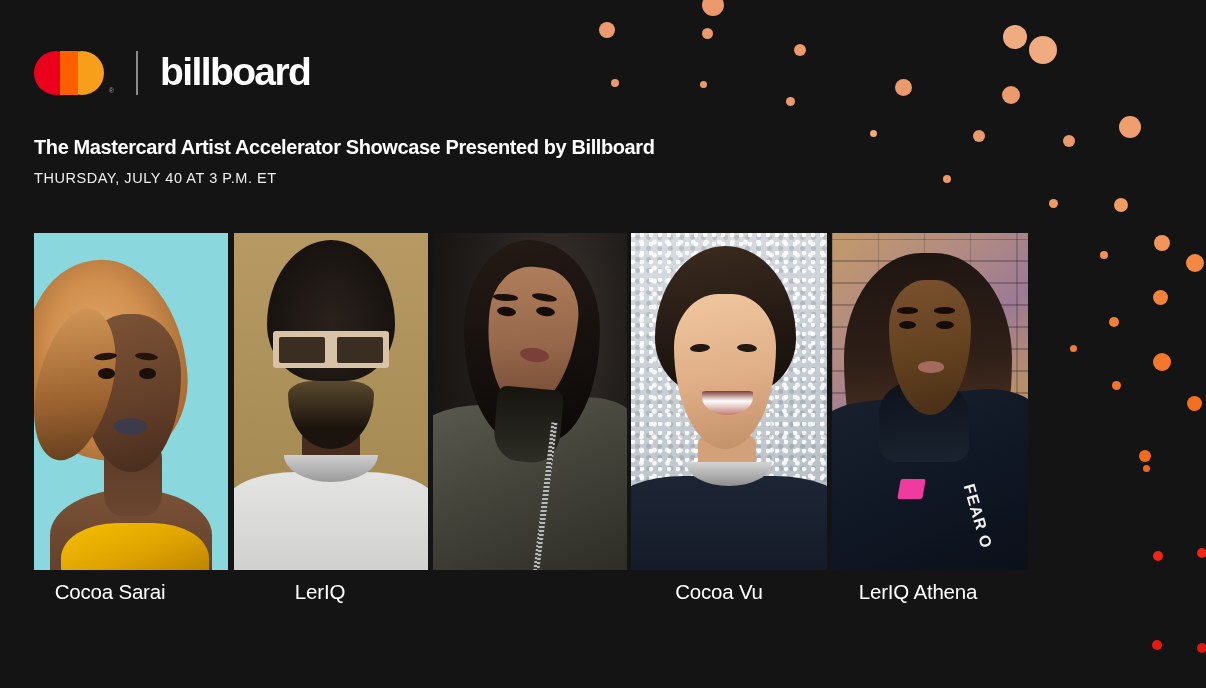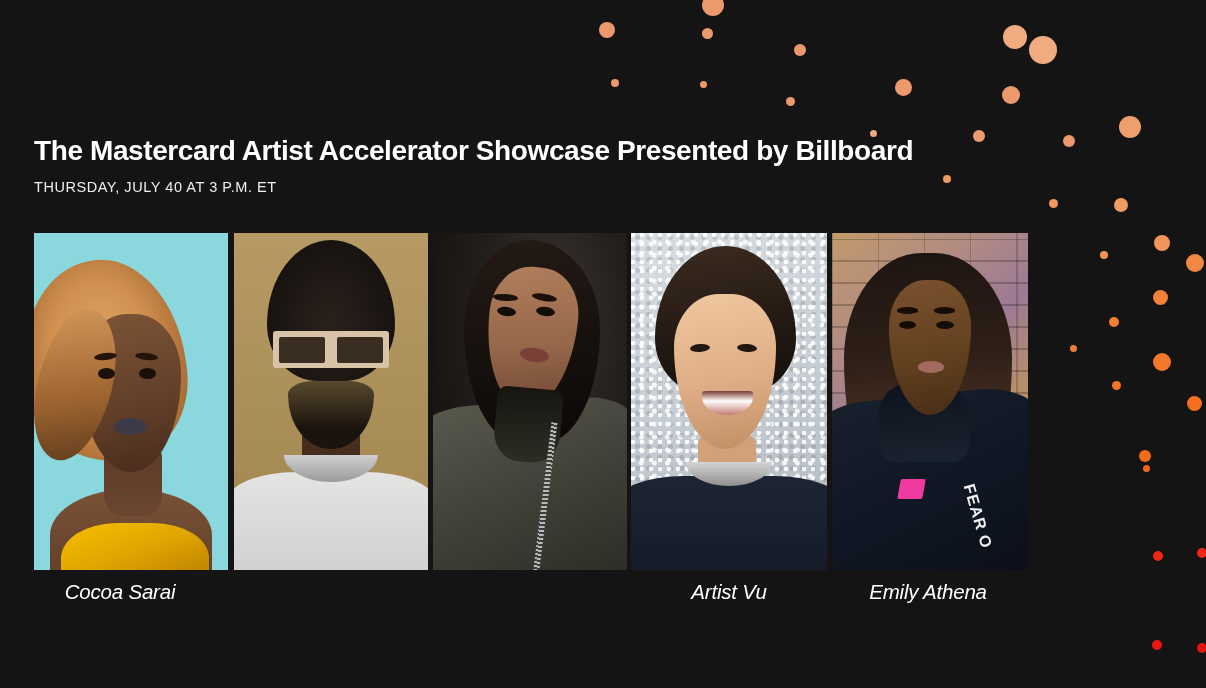--- a/index.html
+++ b/index.html
@@ -97,21 +97,21 @@
 
   
   #headline {
     position: absolute;
     left: 34px;
     top: 136px;
     z-index: 3;
   }
   #event-title {
     margin: 0;
-    font-size: 28px;
+    font-size: 20px;
     font-weight: bold;
     color: #ffffff;
     letter-spacing: -0.4px;
     line-height: 1.1;
     white-space: nowrap;
   }
   #event-date {
     margin: 13px 0 0 0;
     font-size: 14.5px;
     font-weight: normal;
@@ -139,26 +139,25 @@
   }
   .photo {
     position: absolute;
     inset: 0;
     overflow: hidden;
   }
 
   
   #names {
     position: absolute;
-    left: 34px;
+    left: 24px;
     top: 578px;
     width: 994px;
     height: 32px;
     z-index: 3;
-    font-style: italic;
   }
   .artist-name {
     position: absolute;
     top: 0;
     text-align: center;
     font-size: 20.5px;
     font-weight: normal;
     color: #ffffff;
     letter-spacing: -0.2px;
     line-height: 28px;
@@ -456,20 +455,30 @@
       <span class="dot" style="left: 1111.5px; top: 380.5px; width: 9px; height: 9px; background: rgb(244, 116, 42);"></span>
       <span class="dot" style="left: 1186.5px; top: 395.5px; width: 15px; height: 15px; background: rgb(244, 112, 31);"></span>
       <span class="dot" style="left: 1139px; top: 450px; width: 12px; height: 12px; background: rgb(244, 106, 28);"></span>
       <span class="dot" style="left: 1142.5px; top: 464.5px; width: 7px; height: 7px; background: rgb(243, 102, 26);"></span>
       <span class="dot" style="left: 1153px; top: 551px; width: 10px; height: 10px; background: rgb(239, 37, 23);"></span>
       <span class="dot" style="left: 1197px; top: 548px; width: 10px; height: 10px; background: rgb(239, 37, 23);"></span>
       <span class="dot" style="left: 1152px; top: 640px; width: 10px; height: 10px; background: rgb(232, 23, 18);"></span>
       <span class="dot" style="left: 1197px; top: 643px; width: 10px; height: 10px; background: rgb(224, 21, 16);"></span>
     </div>
 
+  <div id="brand">
+    <div id="mc-logo">
+      <span class="mc-circle mc-red"></span>
+      <span class="mc-circle mc-yellow"></span>
+      <span class="mc-overlap"></span>
+      <span id="mc-reg">®</span>
+    </div>
+    <div id="brand-divider"></div>
+    <div id="billboard-wordmark">billboard</div>
+  </div>
 
   <div id="headline">
     <h1 id="event-title">The Mastercard Artist Accelerator Showcase Presented by Billboard</h1>
     <p id="event-date">THURSDAY, JULY 40 AT 3 P.M. ET</p>
   </div>
 
   <div id="gallery">
 
     <div class="artist-card" id="card-0" style="left: 0px; width: 194px;">
       <div class="photo">
@@ -548,17 +557,18 @@
         <div class="sh c5-lips"></div>
         <div class="sh c5-logo"></div>
         <div class="sh c5-sleeve-text">FEAR O</div>
       </div>
     </div>
 
   </div>
 
   <div id="names">
       <div class="artist-name" style="left: -64px; width: 300px;">Cocoa Sarai</div>
-      <div class="artist-name" style="left: 545px; width: 300px;">Artist Vu</div>
-      <div class="artist-name" style="left: 744px; width: 300px;">Emily Athena</div>
+      <div class="artist-name" style="left: 146px; width: 300px;">LerIQ</div>
+      <div class="artist-name" style="left: 545px; width: 300px;">Cocoa Vu</div>
+      <div class="artist-name" style="left: 744px; width: 300px;">LerIQ Athena</div>
     </div>
 
 </div>
 
 </body></html>

